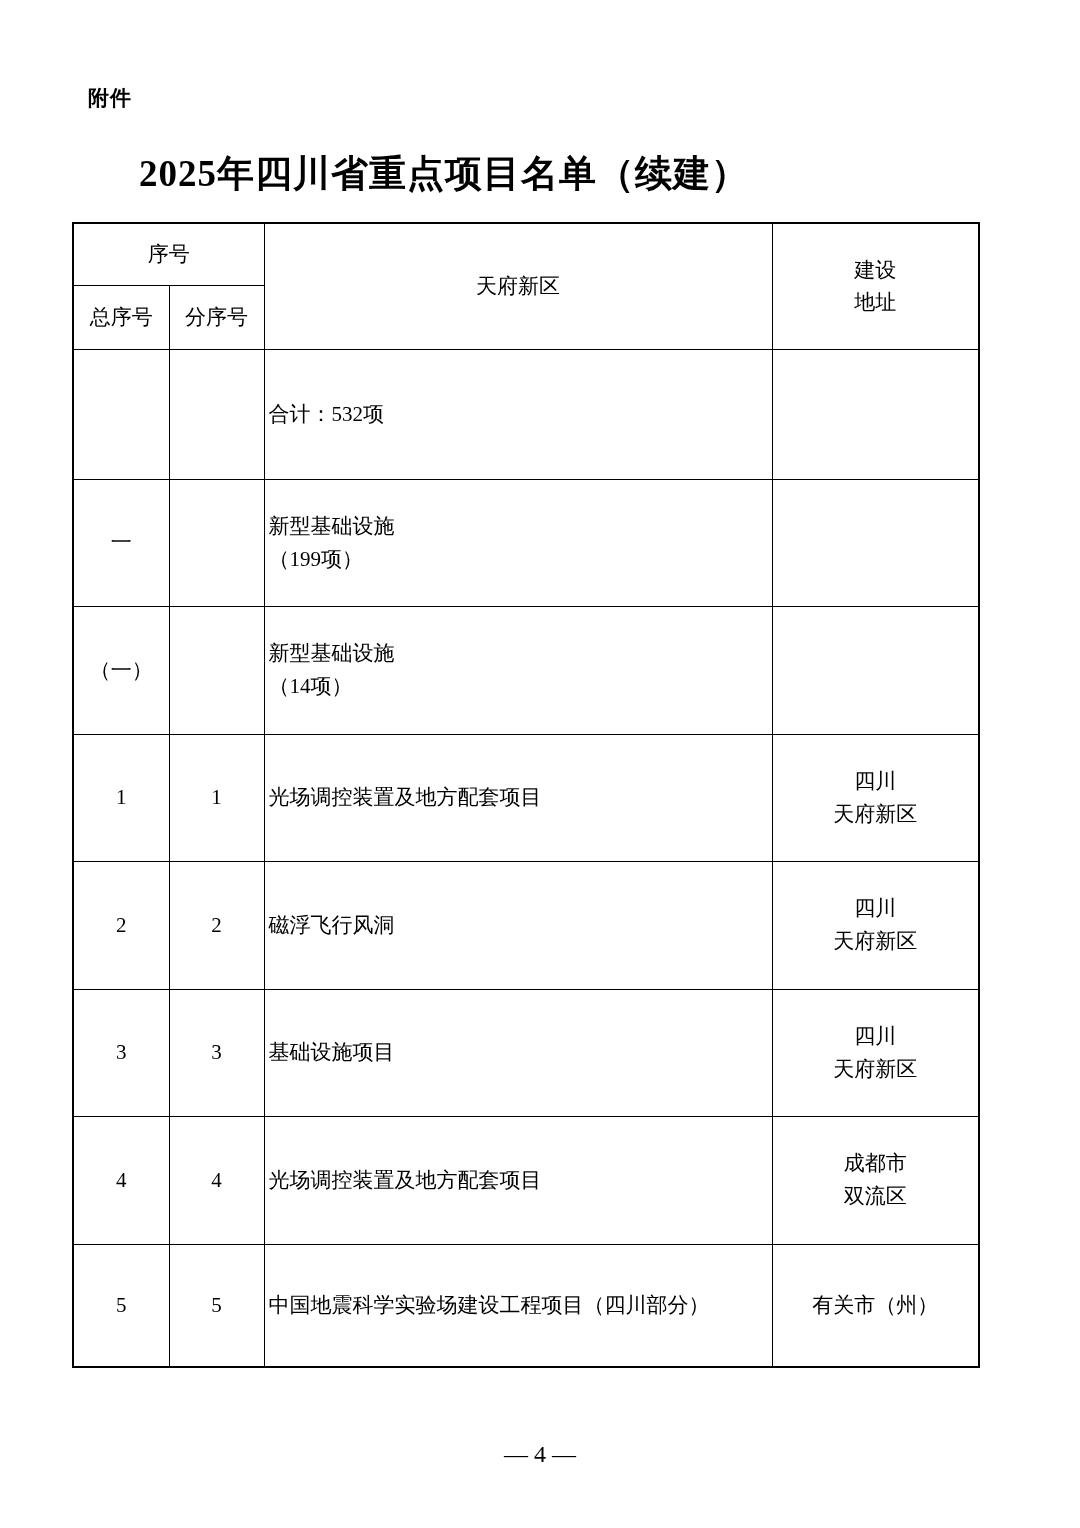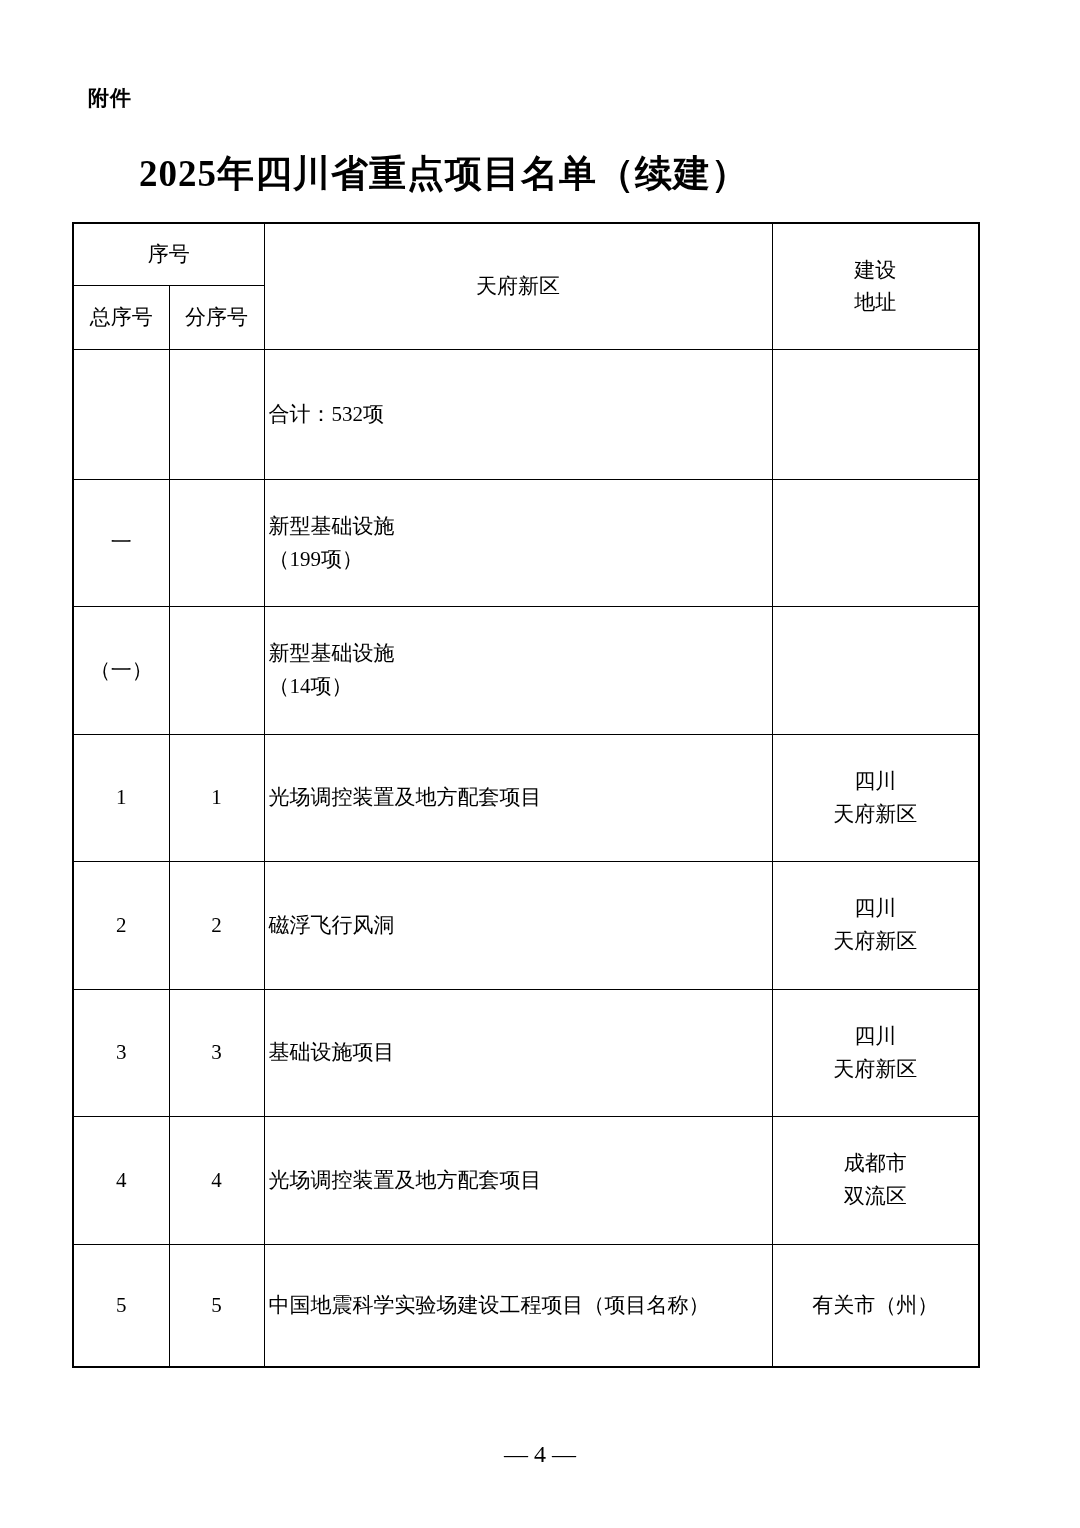--- a/index.html
+++ b/index.html
@@ -182,21 +182,21 @@
         <td class="c-center">
           <div>成都市</div>
           <div>双流区</div>
         </td>
       </tr>
 
       <tr style="height:123px">
         <td class="c-center">5</td>
         <td class="c-center">5</td>
         <td class="c-name">
-          <div>中国地震科学实验场建设工程项目（项目名称）</div>
+          <div>中国地震科学实验场建设工程项目（四川部分）</div>
           <div></div>
         </td>
         <td class="c-center">
           <div>有关市（州）</div>
           <div></div>
         </td>
       </tr>
     </tbody>
   </table>
 

